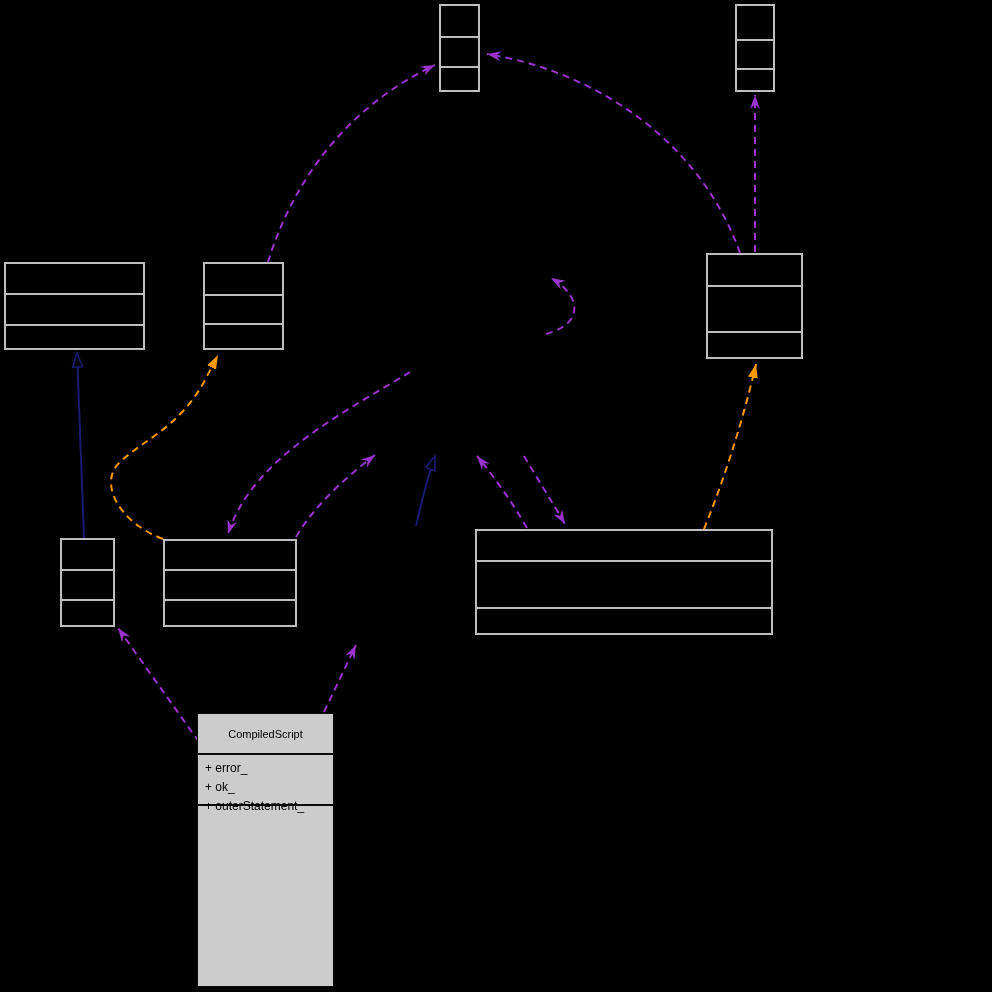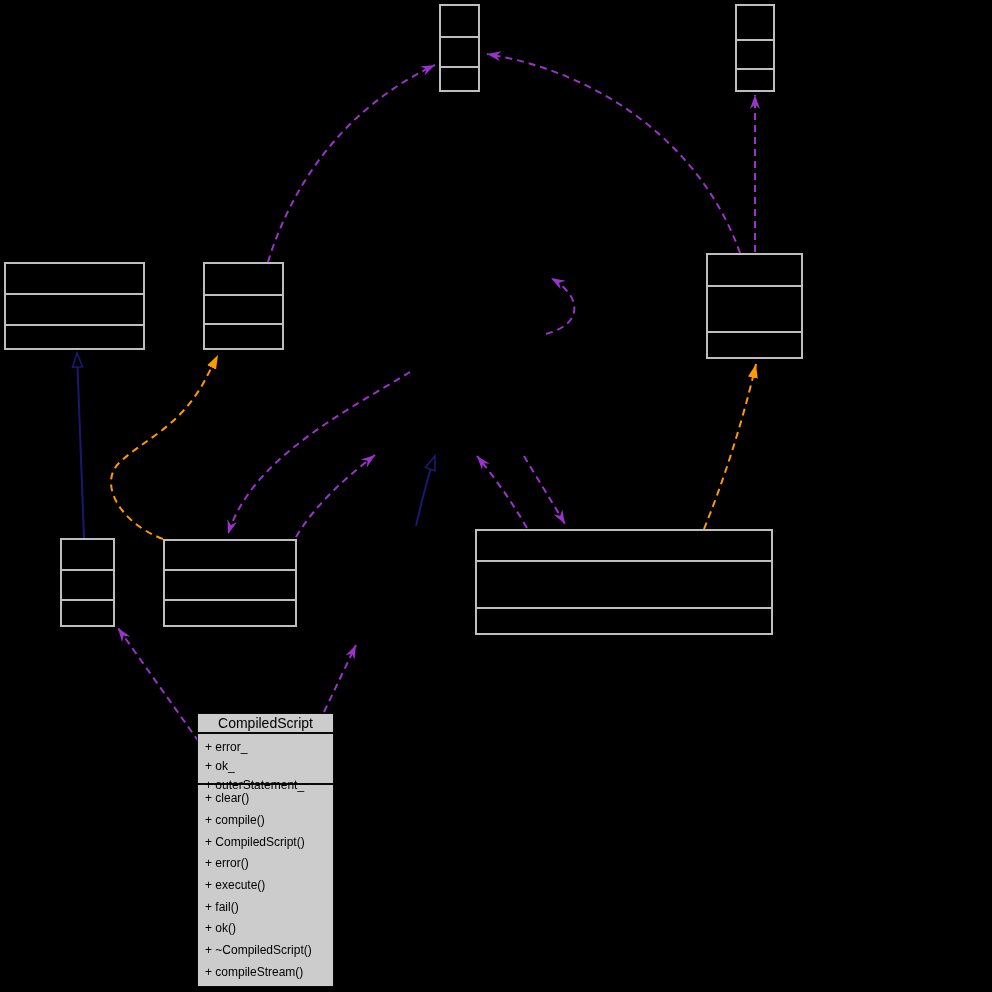--- a/index.html
+++ b/index.html
@@ -16,22 +16,22 @@
   .edge-purple{stroke:#9933CC;stroke-width:2;fill:none;stroke-dasharray:7 5;}
   .edge-orange{stroke:#FF9900;stroke-width:2;fill:none;stroke-dasharray:7 5;}
   .edge-navy{stroke:#191970;stroke-width:2;fill:none;}
   
   .main-box{
     position:absolute;left:197px;top:713px;width:137px;height:274px;
     background:#CCCCCC;border:1.5px solid #0a0a0a;box-sizing:border-box;z-index:3;
     color:#000;font-size:12px;display:flex;flex-direction:column;
   }
   .main-box .title{
-    height:20px;display:flex;align-items:center;justify-content:center;
-    border-bottom:2px solid #0a0a0a;box-sizing:border-box;font-size:14px;
+    height:41px;display:flex;align-items:center;justify-content:center;
+    border-bottom:2px solid #0a0a0a;box-sizing:border-box;font-size:11px;
   }
   .main-box .attrs{
     border-bottom:2px solid #0a0a0a;box-sizing:border-box;
     padding:4px 0 4px 7px;display:flex;flex-direction:column;justify-content:space-around;
     height:51px;
   }
   .main-box .methods{
     flex:1;padding:3px 0 3px 7px;display:flex;flex-direction:column;justify-content:space-around;
   }
   .member-row{white-space:nowrap;line-height:19px;}
@@ -120,26 +120,15 @@
     <path class="edge-orange" marker-end="url(#triO)" d="M 704 529 C 722 485 742 425 756 364"></path>
   </svg>
 
   <div class="main-box">
     <div class="title">CompiledScript</div>
     <div class="attrs">
       <div class="member-row">+ error_</div>
       <div class="member-row">+ ok_</div>
       <div class="member-row">+ outerStatement_</div>
     </div>
-    <div class="methods">
-      <div class="member-row">+ clear()</div>
-      <div class="member-row">+ compile()</div>
-      <div class="member-row">+ CompiledScript()</div>
-      <div class="member-row">+ error()</div>
-      <div class="member-row">+ execute()</div>
-      <div class="member-row">+ fail()</div>
-      <div class="member-row">+ ok()</div>
-      <div class="member-row">+ ~CompiledScript()</div>
-      <div class="member-row">+ compileStream()</div>
-    </div>
   </div>
 
 </div>
 
 </body></html>

